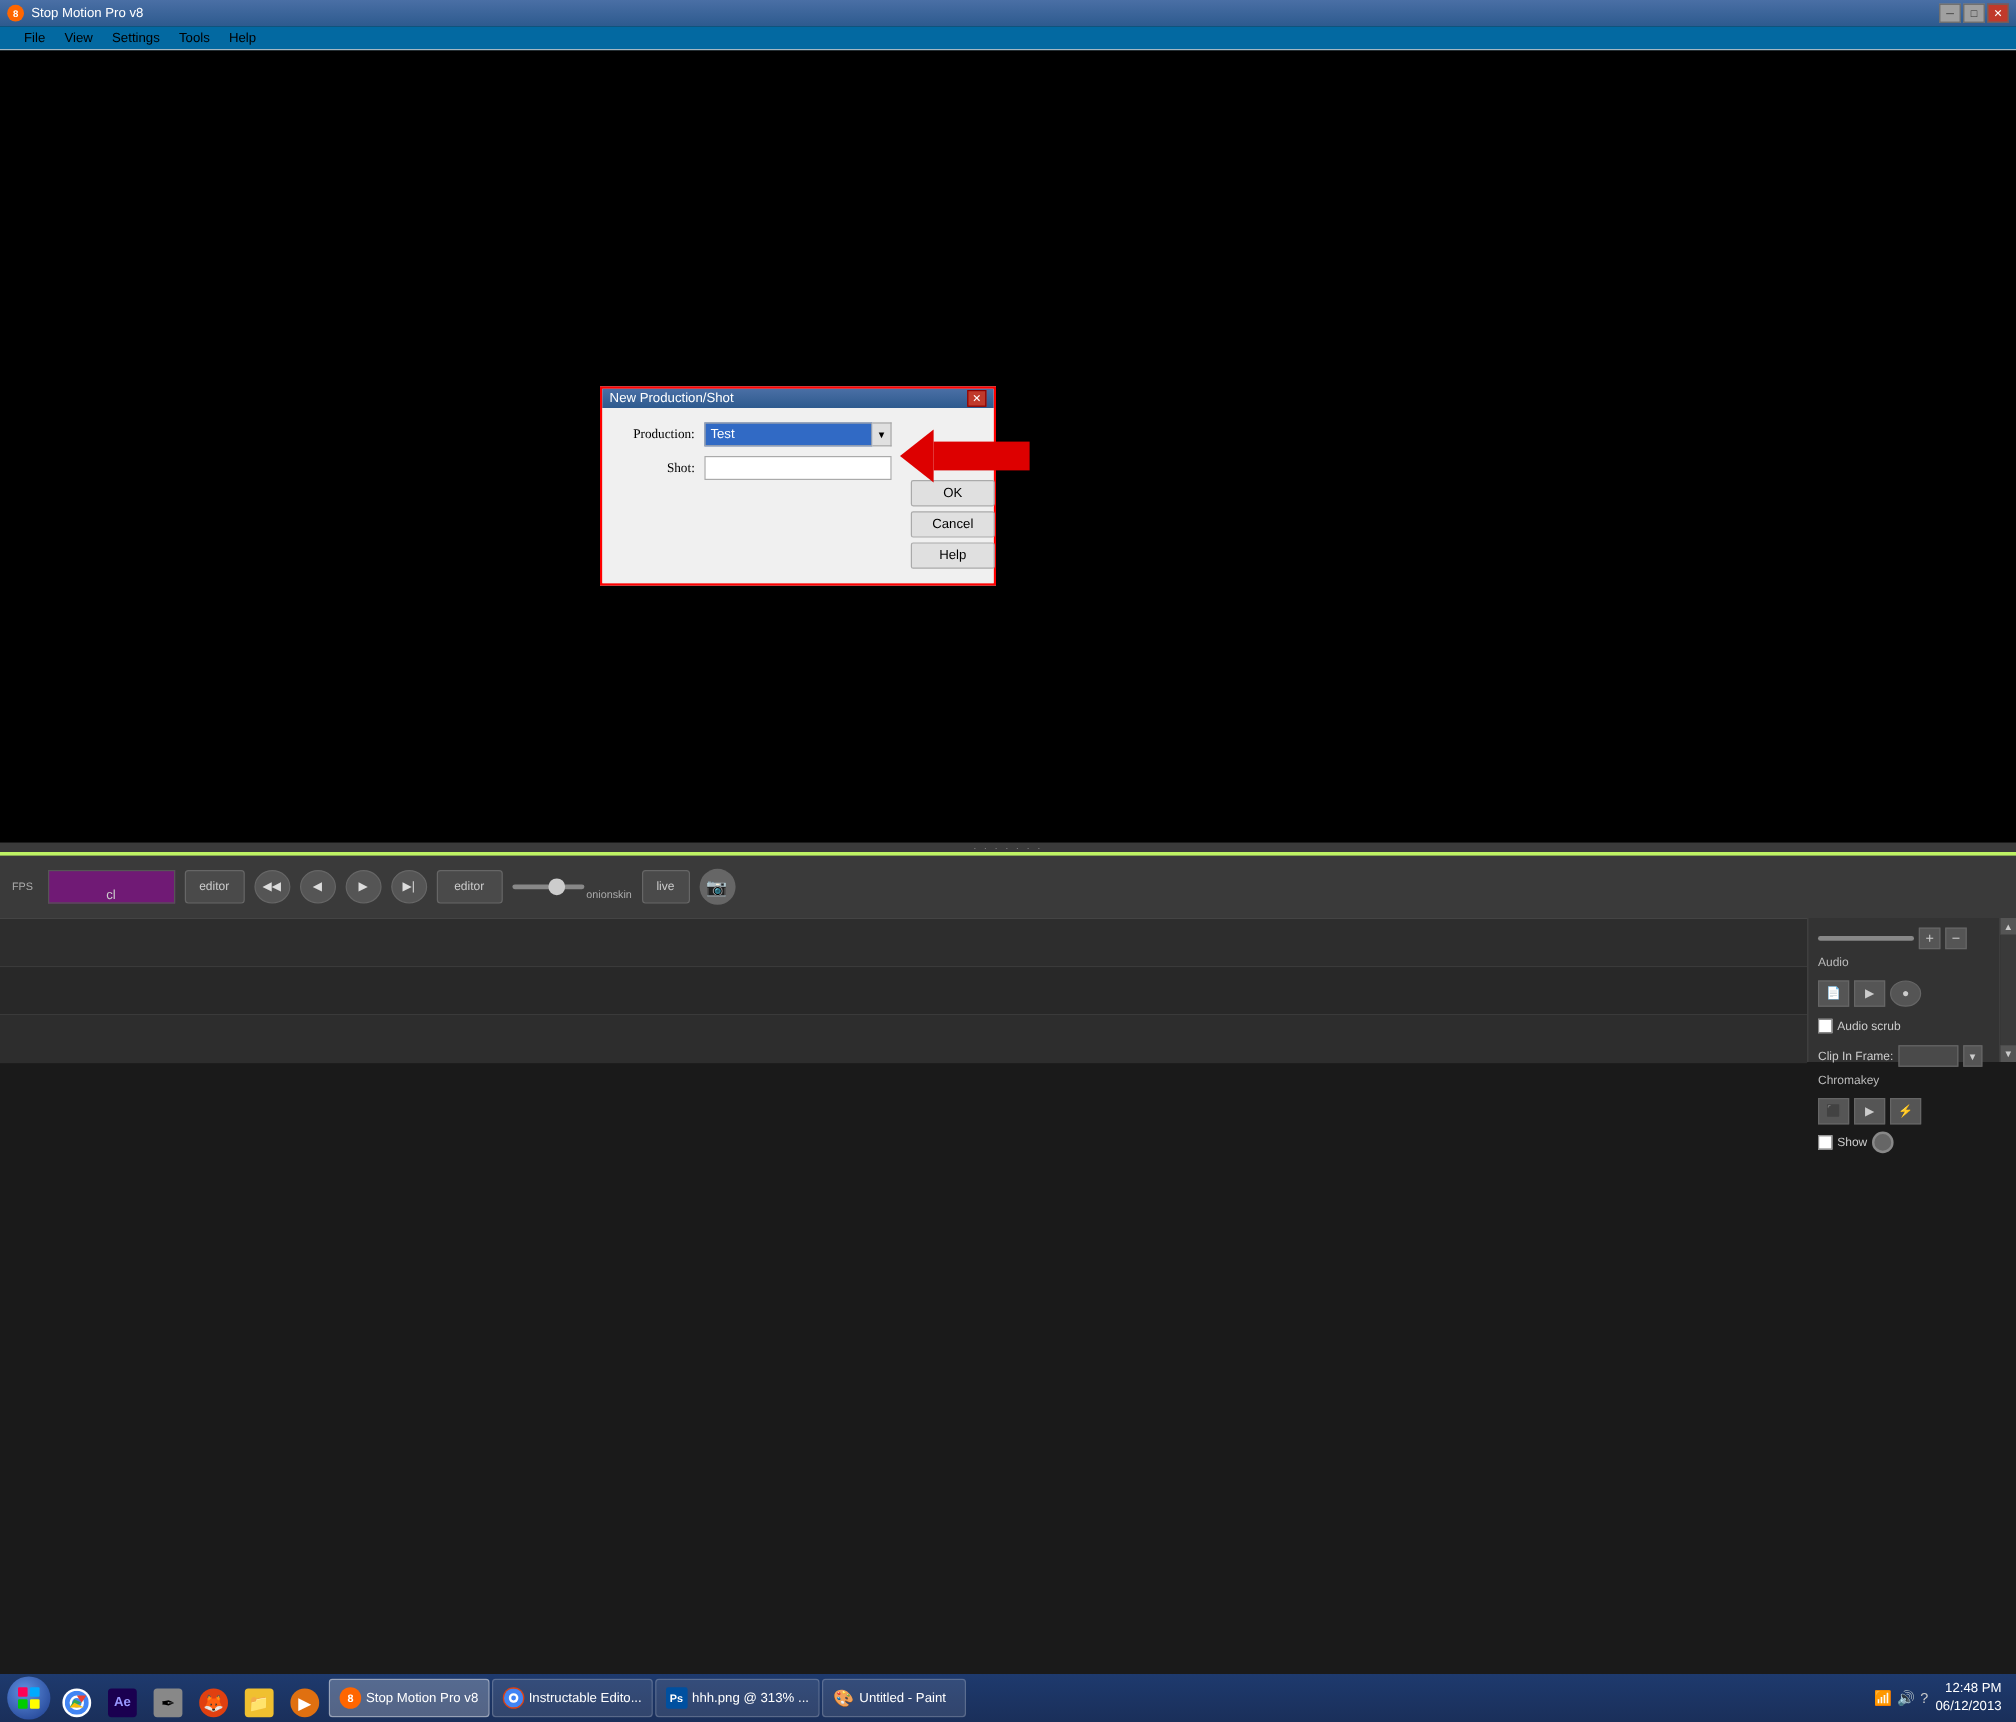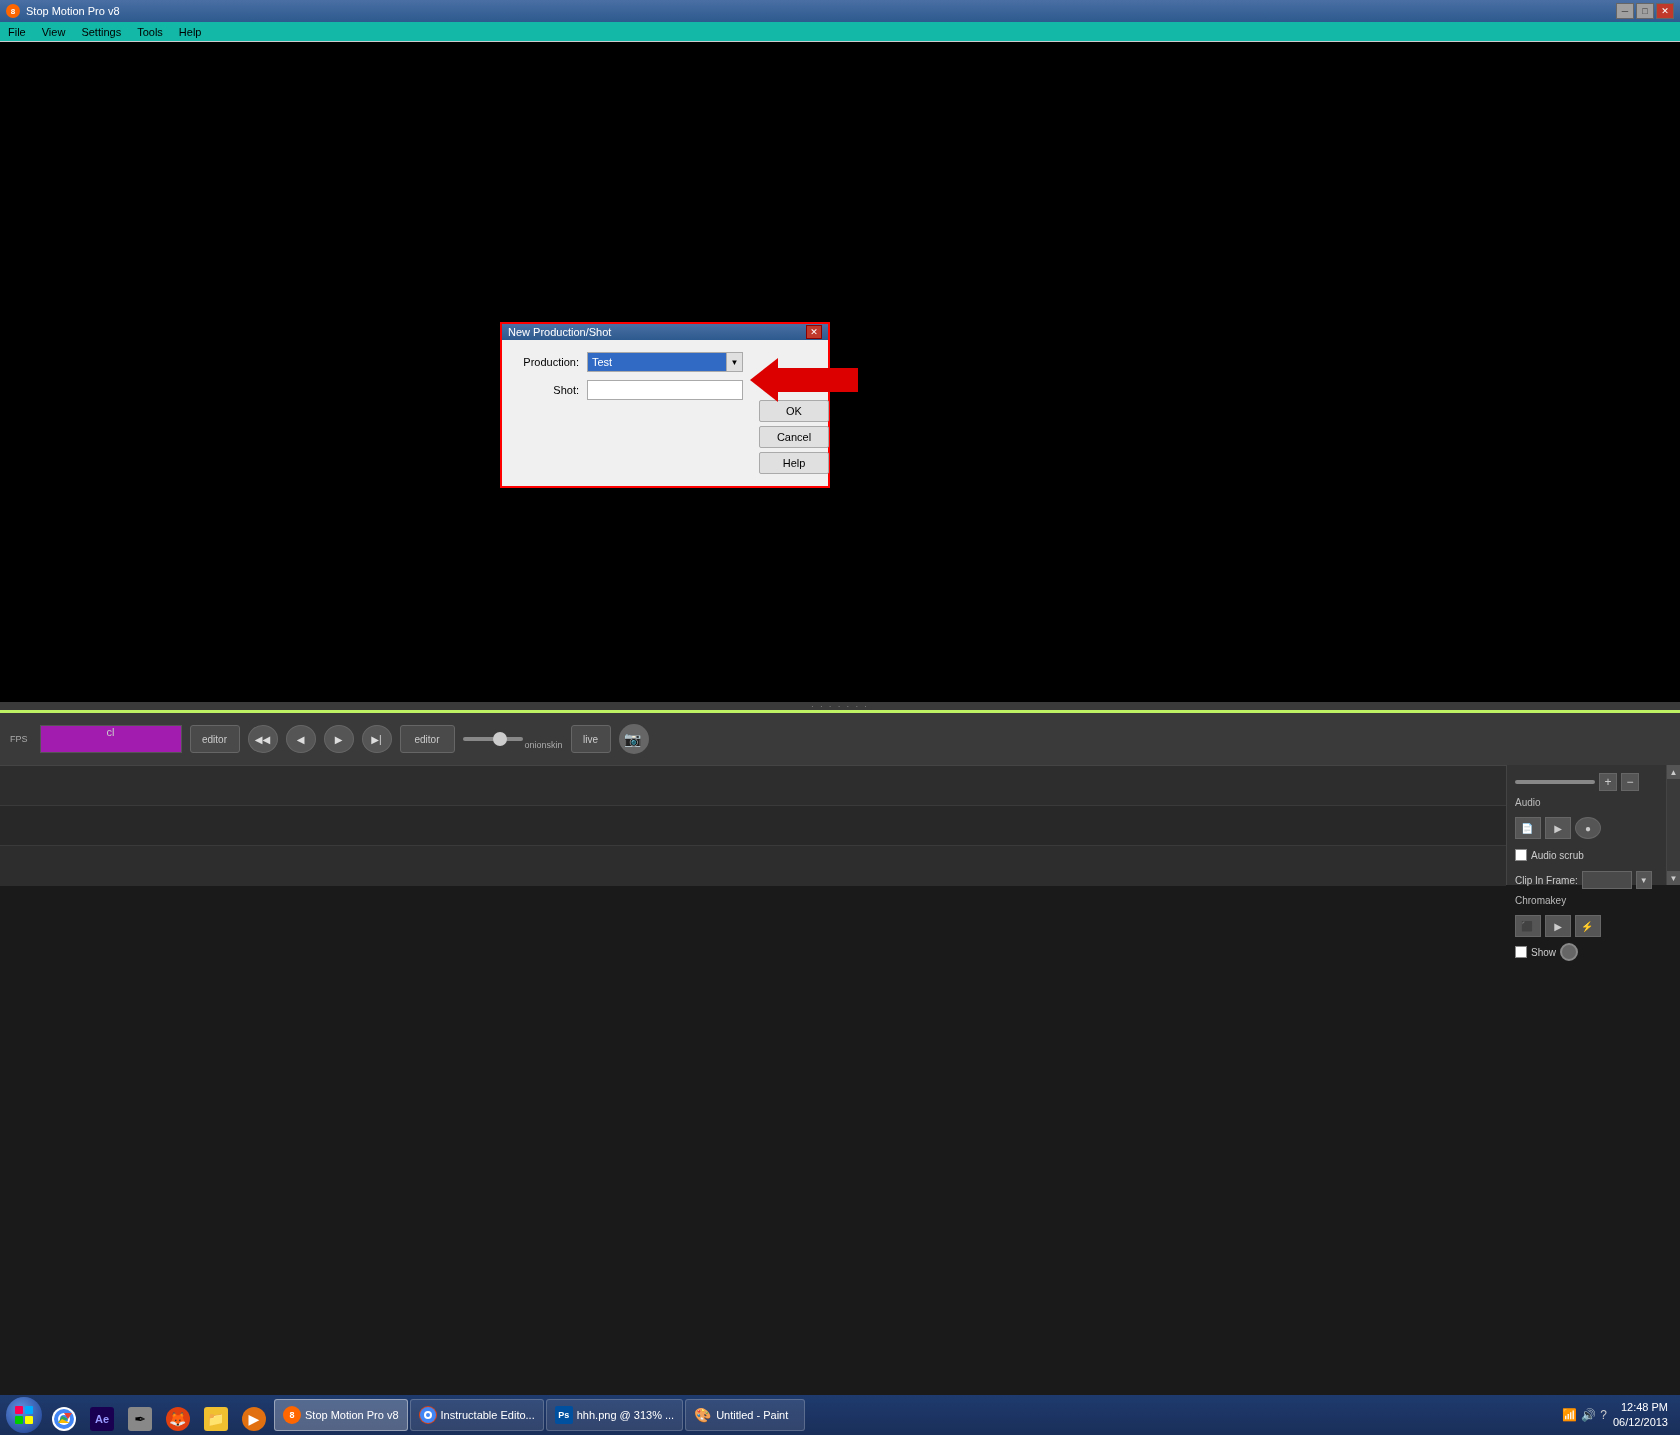--- a/index.html
+++ b/index.html
@@ -60,24 +60,24 @@
     }
     .title-btn.close-btn {
       background: #c0392b;
       color: white;
     }
 
     
     #menu-bar {
       width: 100%;
       height: 20px;
-      background: #14b8a6;
-      display: flex;
-      align-items: center;
-      padding: 0 0;
+      background: #0369a1;
+      display: flex;
+      align-items: center;
+      padding: 0 12px;
       border-bottom: 1px solid #ccc;
     }
     .menu-item {
       padding: 2px 8px;
       font-size: 11px;
       cursor: pointer;
       color: #000;
     }
 
     
@@ -130,20 +130,21 @@
     .form-row {
       display: flex;
       align-items: center;
       gap: 8px;
     }
     .form-label {
       width: 65px;
       text-align: right;
       font-size: 11px;
       color: #000;
+      font-family: Liberation Serif, serif;
     }
     .form-input-wrap {
       flex: 1;
       display: flex;
     }
     .form-input {
       flex: 1;
       height: 20px;
       border: 1px solid #aaa;
       padding: 0 4px;
@@ -192,26 +193,26 @@
       padding: 0 10px;
       gap: 8px;
       border-top: 3px solid #bef264;
     }
     #fps-label {
       color: #aaa;
       font-size: 9px;
       margin-right: 4px;
     }
     #fps-display {
-      width: 142px;
+      width: 106px;
       height: 28px;
-      background: #a21caf;
+      background: #701a75;
       border: 1px solid #555;
       display: flex;
-      align-items: flex-start;
+      align-items: flex-end;
       justify-content: center;
       color: #ccc;
       font-size: 11px;
     }
     .ctrl-btn {
       width: 30px;
       height: 28px;
       background: #555;
       border: 1px solid #666;
       border-radius: 50%;

